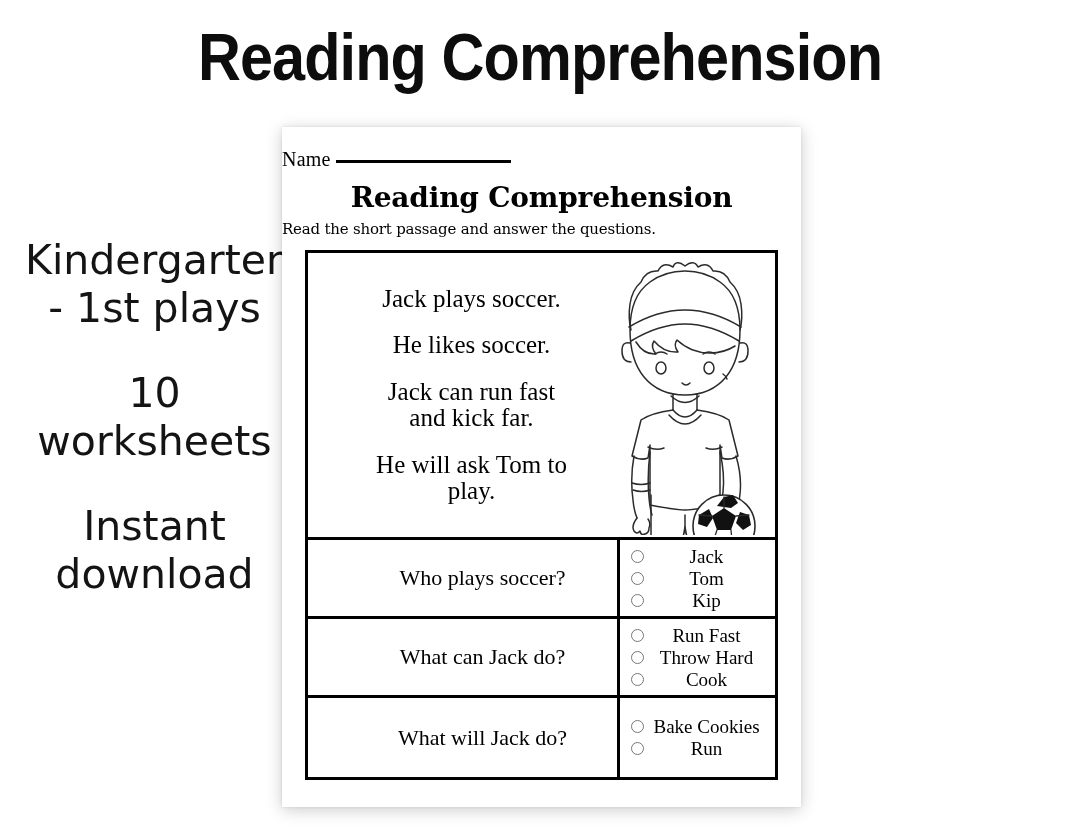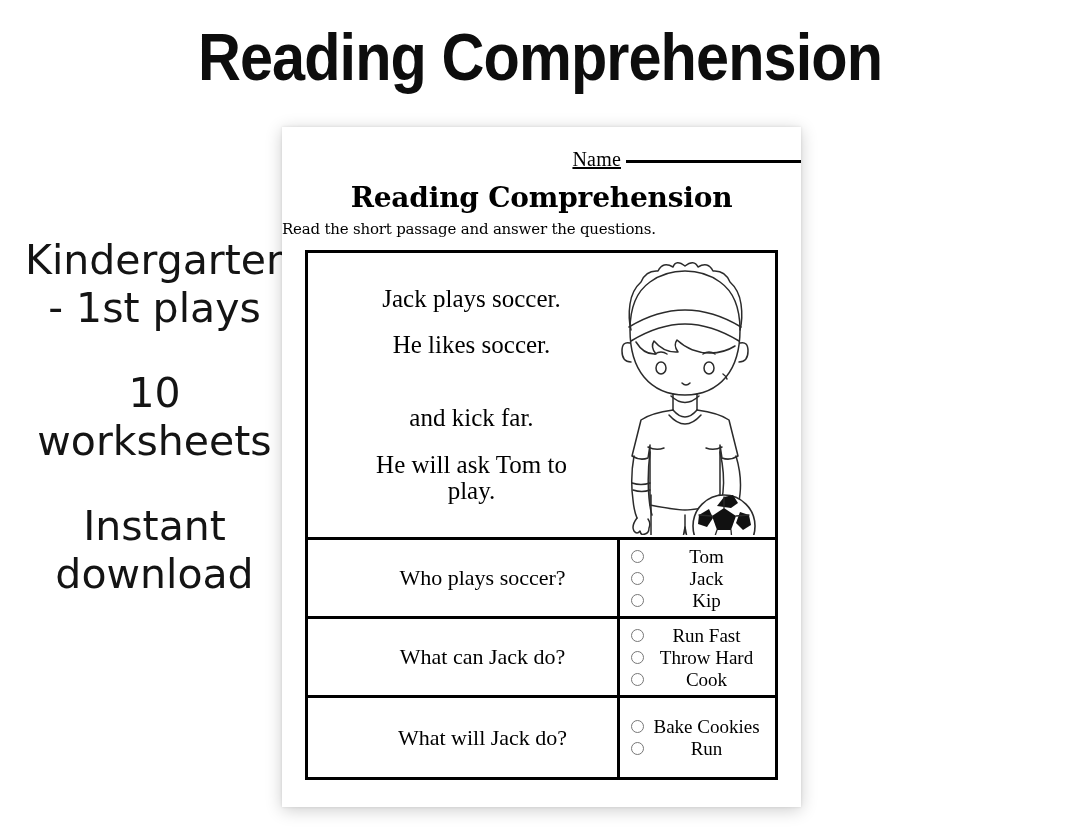--- a/index.html
+++ b/index.html
@@ -62,23 +62,22 @@
     box-shadow: 0 3px 16px rgba(0,0,0,0.20), 0 0 3px rgba(0,0,0,0.10);
     font-family: "Liberation Serif", serif;
     color: #000000;
   }
 
   
   #name-row {
     position: absolute;
     left: 0; top: 21px;
     width: 519px;
-    text-align: right;
+    text-align: left;
     font-size: 20px;
-    text-decoration: underline;
   }
   #name-label { letter-spacing: 0.2px; }
   #name-rule {
     display: inline-block;
     width: 175px;
     border-bottom: 3px solid #000;
     margin-left: 5px;
     vertical-align: 3px;
   }
 
@@ -225,21 +224,21 @@
   <div id="sheet-subtitle">Read the short passage and answer the questions.</div>
 
   <div id="worksheet-table">
 
     <div class="passage-row">
 
       <div id="passage-cell">
         <div class="passage-line">Jack plays soccer.</div>
         <div class="passage-line">He likes soccer.</div>
         <div class="passage-line">
-          <br>
+          <span>Jack can run fast</span><br>
           <span>and kick far.</span>
         </div>
         <div class="passage-line">
           <span>He will ask Tom to</span><br>
           <span>play.</span>
         </div>
       </div>
 
       <div id="illustration-cell">
         <svg id="boy-figure" width="172" height="278" viewBox="0 0 172 278" fill="none" stroke="#2b2b2b" stroke-width="1.5" stroke-linecap="round" stroke-linejoin="round">
@@ -337,25 +336,25 @@
           </g>
         </svg>
       </div>
     </div>
 
     <div class="qa-row">
       <div class="question-cell">Who plays soccer?</div>
       <div class="answers-cell">
         <div class="answer-option">
           <span class="radio-circle"></span>
+          <span class="answer-label">Jack</span>
+        </div>
+        <div class="answer-option">
+          <span class="radio-circle"></span>
           <span class="answer-label">Tom</span>
-        </div>
-        <div class="answer-option">
-          <span class="radio-circle"></span>
-          <span class="answer-label">Jack</span>
         </div>
         <div class="answer-option">
           <span class="radio-circle"></span>
           <span class="answer-label">Kip</span>
         </div>
       </div>
     </div>
 
     <div class="qa-row">
       <div class="question-cell">What can Jack do?</div>

